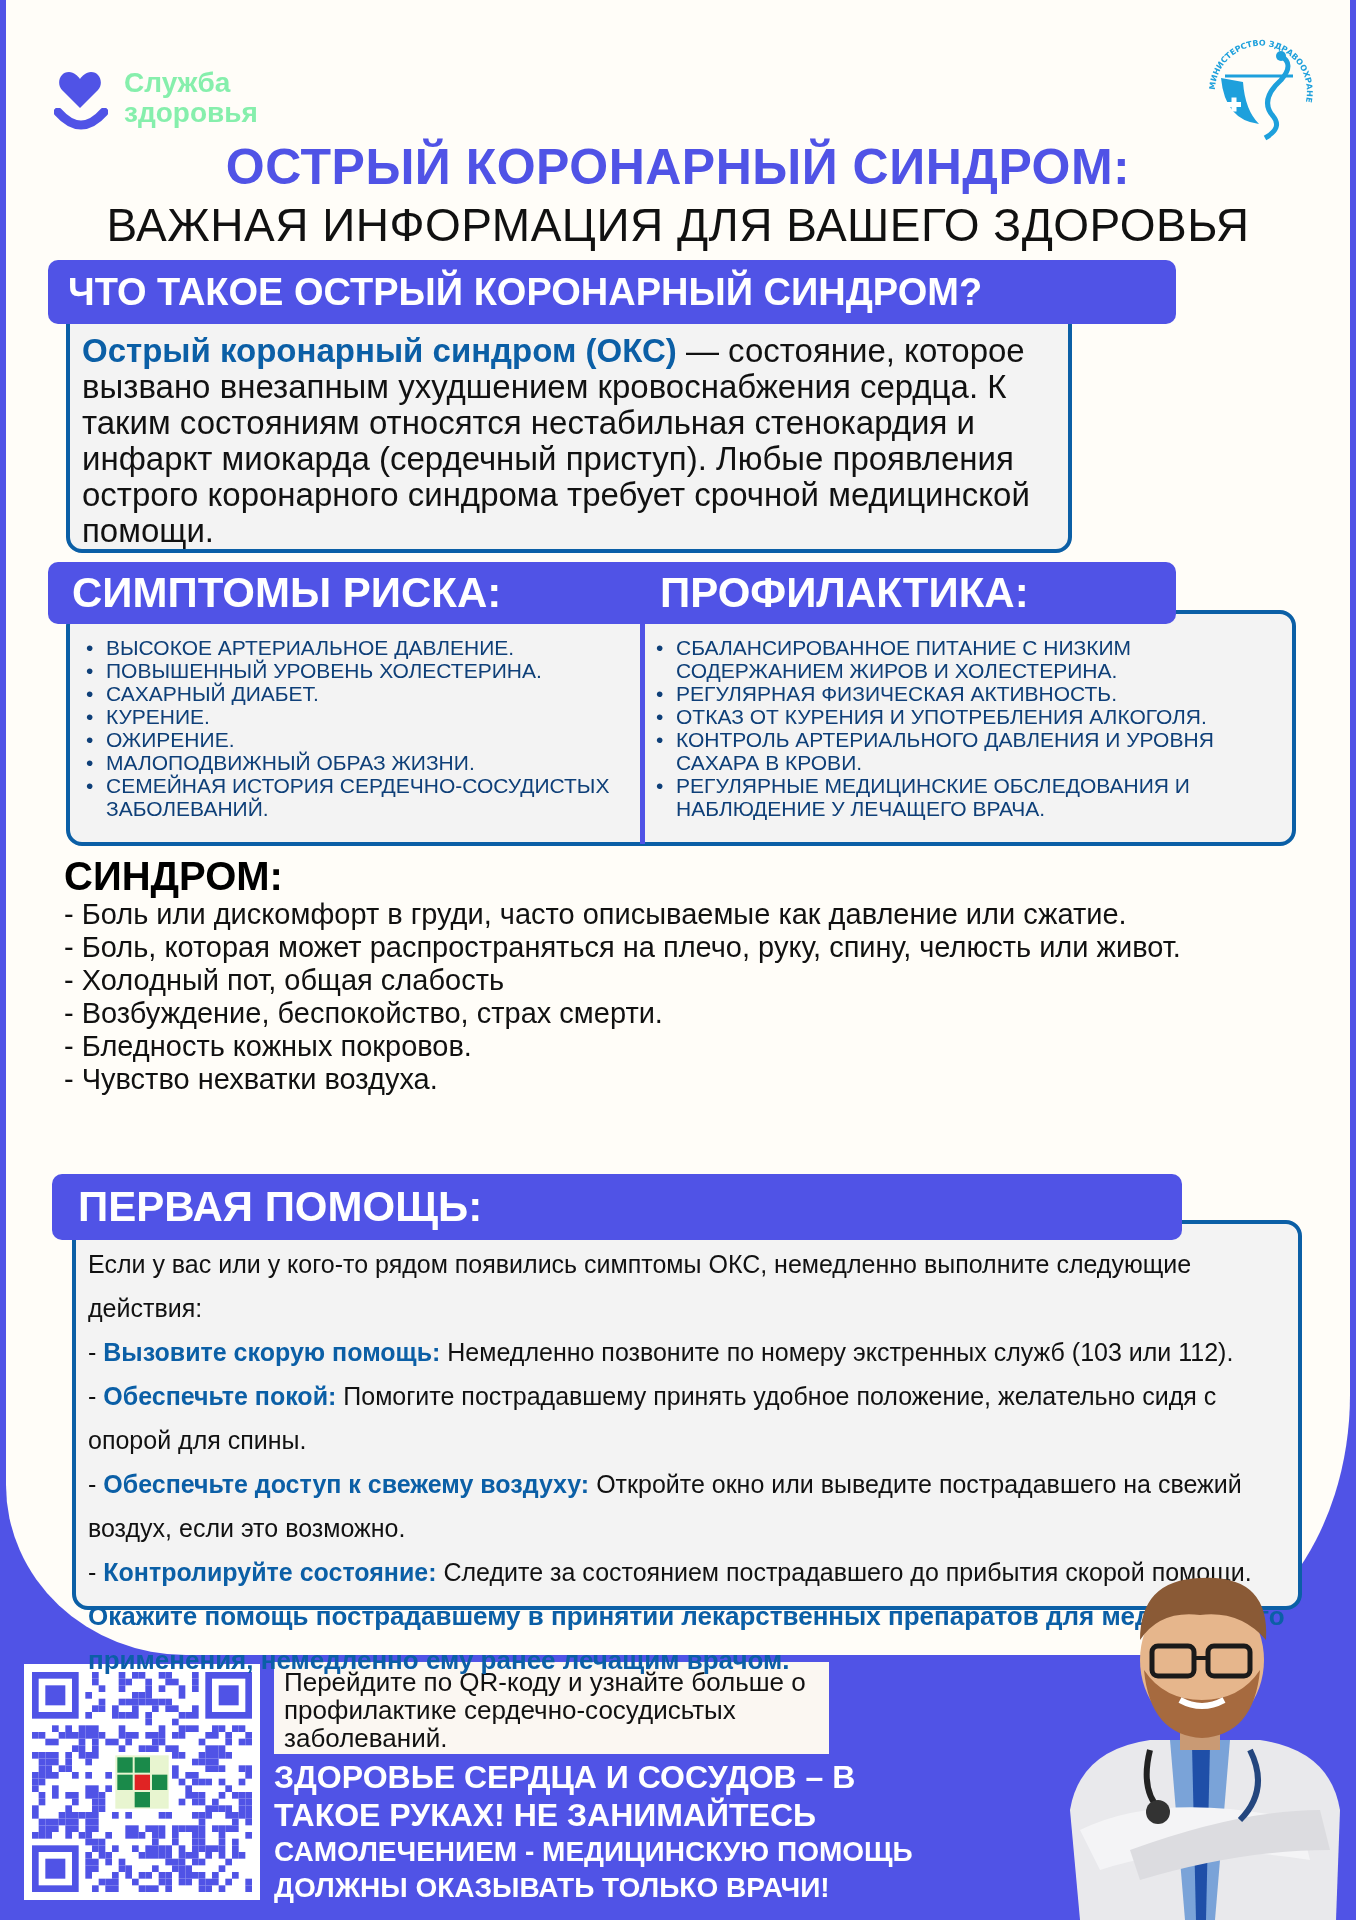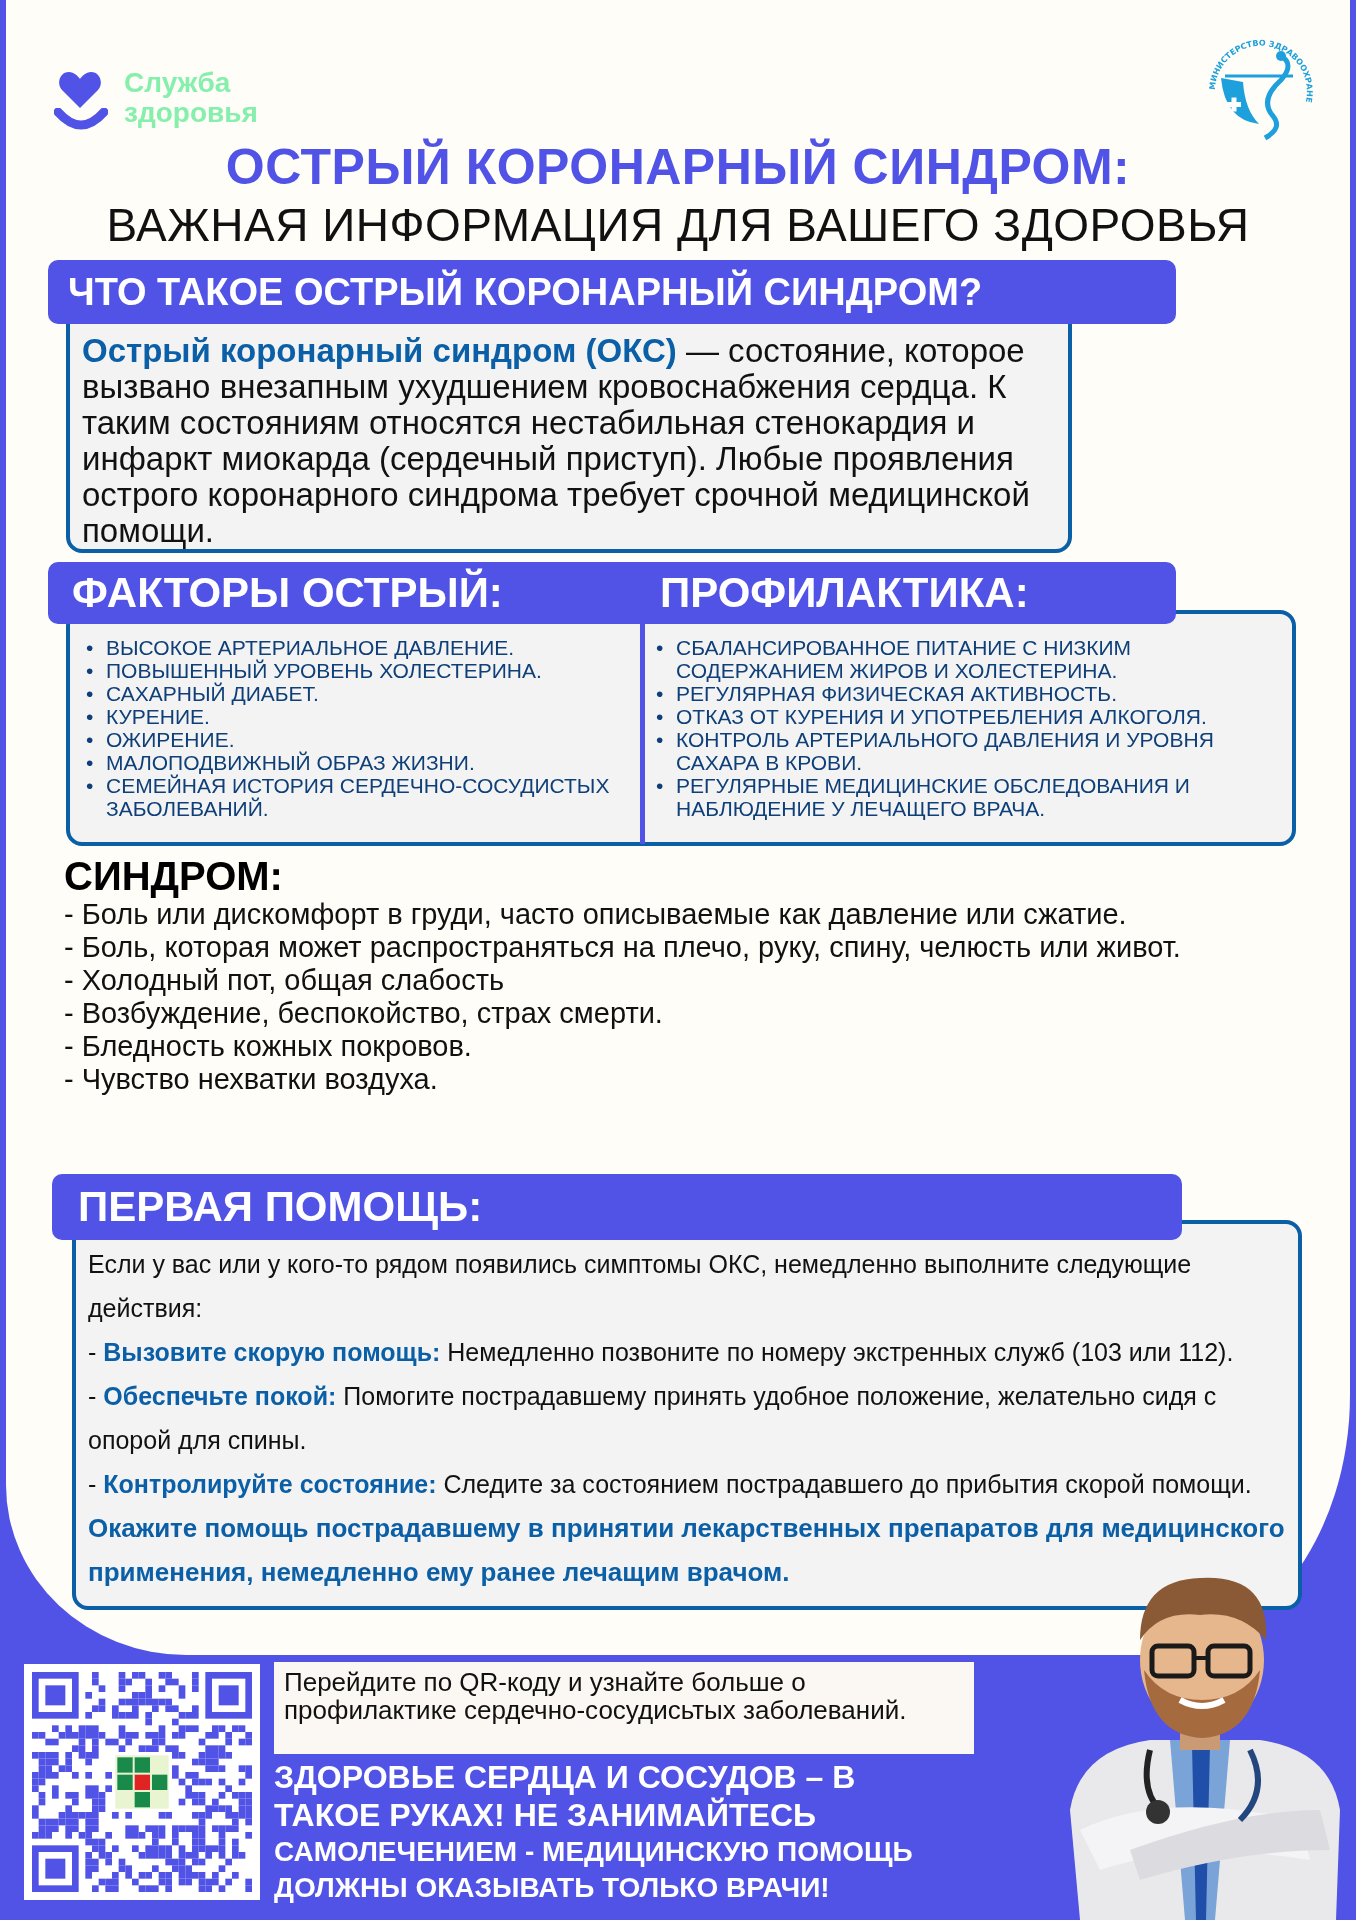--- a/index.html
+++ b/index.html
@@ -71,21 +71,21 @@
 
   
   .tab-aid { left: 52px; top: 1174px; width: 1130px; height: 66px; font-size: 42px; padding-left: 26px; }
   .box-aid { left: 72px; top: 1220px; width: 1230px; height: 390px; padding: 18px 10px 0 12px; font-size: 25px; line-height: 44px; }
   .box-aid .hl { color: #0b5fa6; font-weight: 700; }
   .box-aid .final { color: #0b5fa6; font-weight: 700; font-size: 26px; }
 
   
   .qr { position: absolute; left: 24px; top: 1664px; width: 236px; height: 236px; background: #fff; padding: 8px; }
   .qr svg { width: 220px; height: 220px; }
-  .qr-note { position: absolute; left: 274px; top: 1662px; width: 700px; height: 92px; background: #fbf7f2; padding: 6px 10px; font-size: 26px; line-height: 28px; color: #111; }
+  .qr-note { position: absolute; left: 274px; top: 1662px; width: 555px; height: 92px; background: #fbf7f2; padding: 6px 10px; font-size: 26px; line-height: 28px; color: #111; }
   .slogan { position: absolute; left: 274px; top: 1758px; width: 720px; color: #fff; font-weight: 700; }
   .slogan .l1 { font-size: 32px; line-height: 38px; }
   .slogan .l2 { font-size: 28px; line-height: 36px; }
 
   
   .doctor { position: absolute; left: 1040px; top: 1560px; width: 316px; height: 360px; z-index: 3; }
 </style>
 </head>
 <body>
 
@@ -123,21 +123,21 @@
 
 <div class="title1">ОСТРЫЙ КОРОНАРНЫЙ СИНДРОМ:</div>
 <div class="title2">ВАЖНАЯ ИНФОРМАЦИЯ ДЛЯ ВАШЕГО ЗДОРОВЬЯ</div>
 
 <div class="tab tab-what">ЧТО ТАКОЕ ОСТРЫЙ КОРОНАРНЫЙ СИНДРОМ?</div>
 <div class="box box-what">
   <span class="lead">Острый коронарный синдром (ОКС)</span><span> — состояние, которое вызвано внезапным ухудшением кровоснабжения сердца. К таким состояниям относятся нестабильная стенокардия и инфаркт миокарда (сердечный приступ). Любые проявления острого коронарного синдрома требует срочной медицинской помощи.</span>
 </div>
 
 <div class="tab tab-risk">
-  <span>ФАКТОРЫ ОСТРЫЙ:</span>
+  <span>СИМПТОМЫ РИСКА:</span>
   <span class="col2">ПРОФИЛАКТИКА:</span>
 </div>
 <div class="box box-risk">
   <div class="divider"></div>
   <ul class="list list-risk">
     <li>Высокое артериальное давление.</li>
     <li>Повышенный уровень холестерина.</li>
     <li>Сахарный диабет.</li>
     <li>Курение.</li>
     <li>Ожирение.</li>
@@ -161,20 +161,21 @@
   <li>- Возбуждение, беспокойство, страх смерти.</li>
   <li>- Бледность кожных покровов.</li>
   <li>- Чувство нехватки воздуха.</li>
 </ul>
 
 <div class="tab tab-aid">ПЕРВАЯ ПОМОЩЬ:</div>
 <div class="box box-aid">
   <div>Если у вас или у кого-то рядом появились симптомы ОКС, немедленно выполните следующие действия:</div>
   <div><span>- </span><span class="hl">Вызовите скорую помощь:</span><span> Немедленно позвоните по номеру экстренных служб (103 или 112).</span></div>
   <div><span>- </span><span class="hl">Обеспечьте покой:</span><span> Помогите пострадавшему принять удобное положение, желательно сидя с опорой для спины.</span></div>
+  <div><span>- </span><span class="hl">Обеспечьте доступ к свежему воздуху:</span><span> Откройте окно или выведите пострадавшего на свежий воздух, если это возможно.</span></div>
   <div><span>- </span><span class="hl">Контролируйте состояние:</span><span> Следите за состоянием пострадавшего до прибытия скорой помощи.</span></div>
   <div class="final">Окажите помощь пострадавшему в принятии лекарственных препаратов для медицинского применения, немедленно ему ранее лечащим врачом.</div>
 </div>
 
 <div class="qr">
   <svg id="qr-svg" viewBox="0 0 33 33">
       <rect x="9" y="0" width="1" height="1" fill="#5053e6"></rect>
       <rect x="13" y="0" width="1" height="1" fill="#5053e6"></rect>
       <rect x="15" y="0" width="1" height="1" fill="#5053e6"></rect>
       <rect x="16" y="0" width="1" height="1" fill="#5053e6"></rect>

